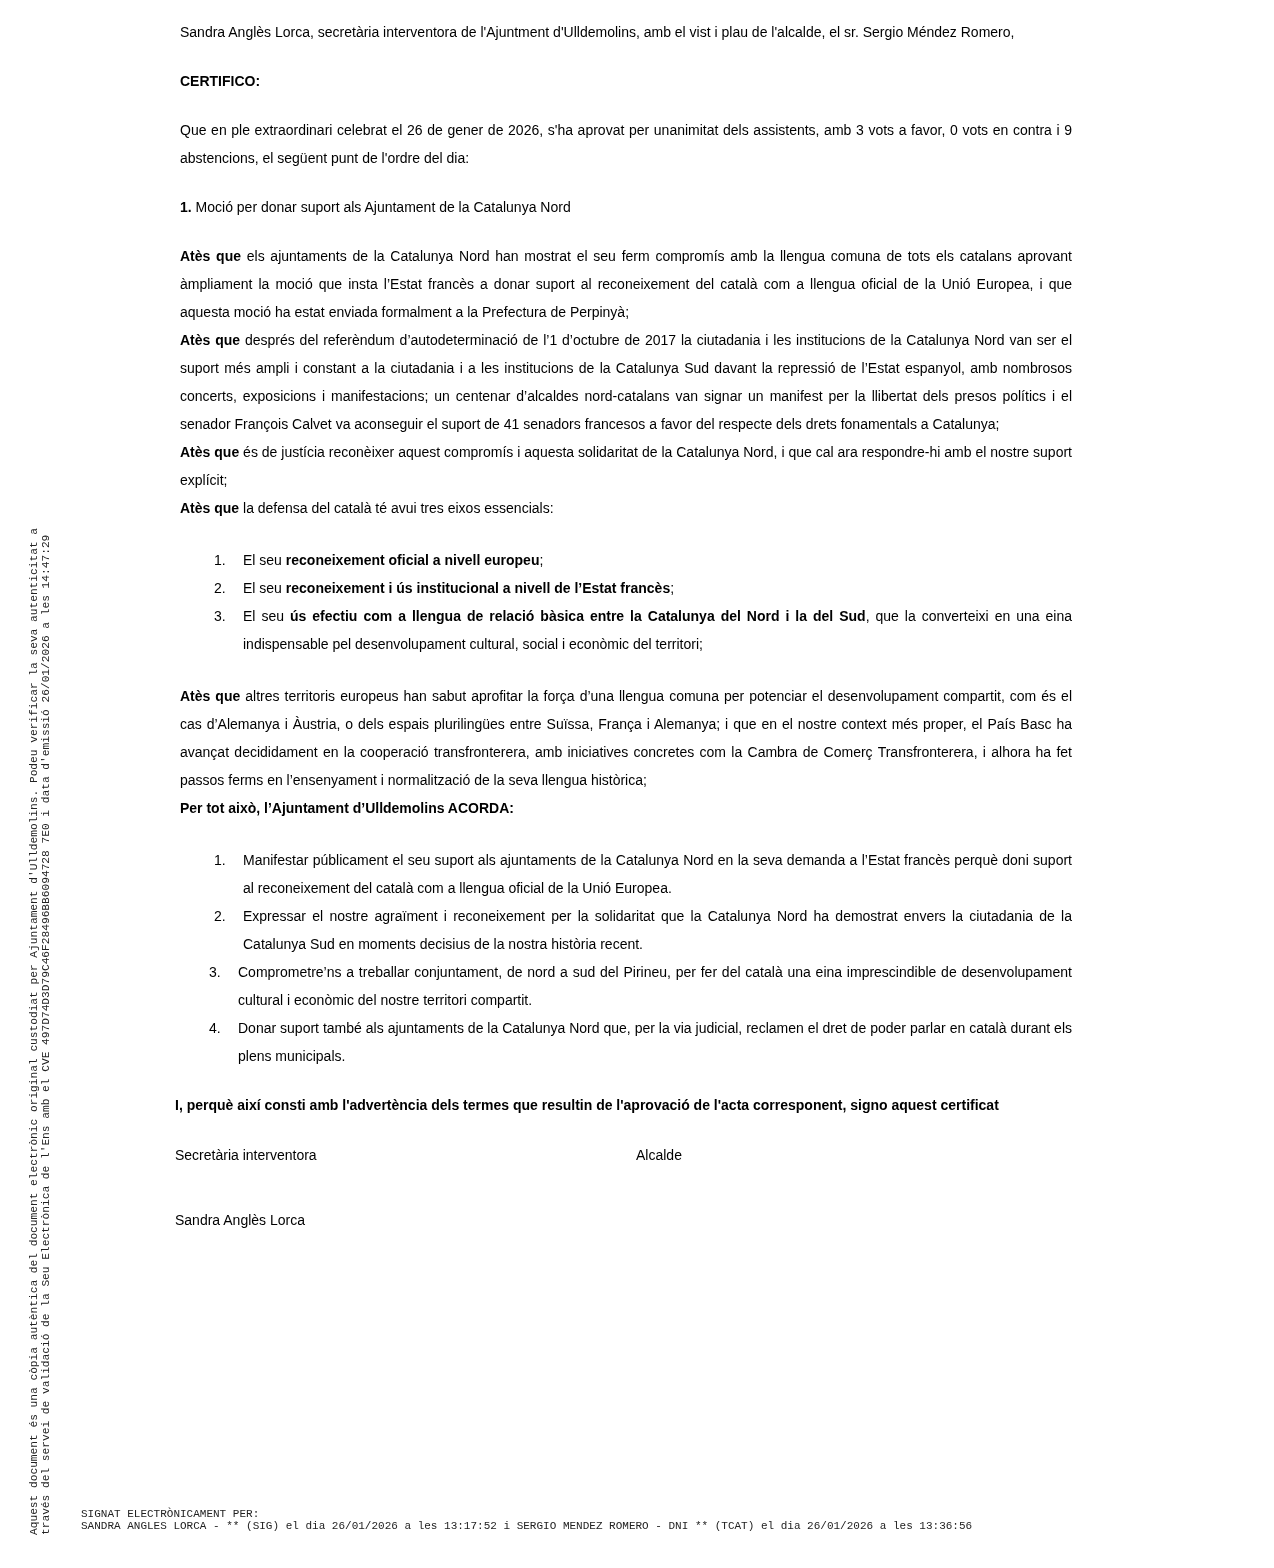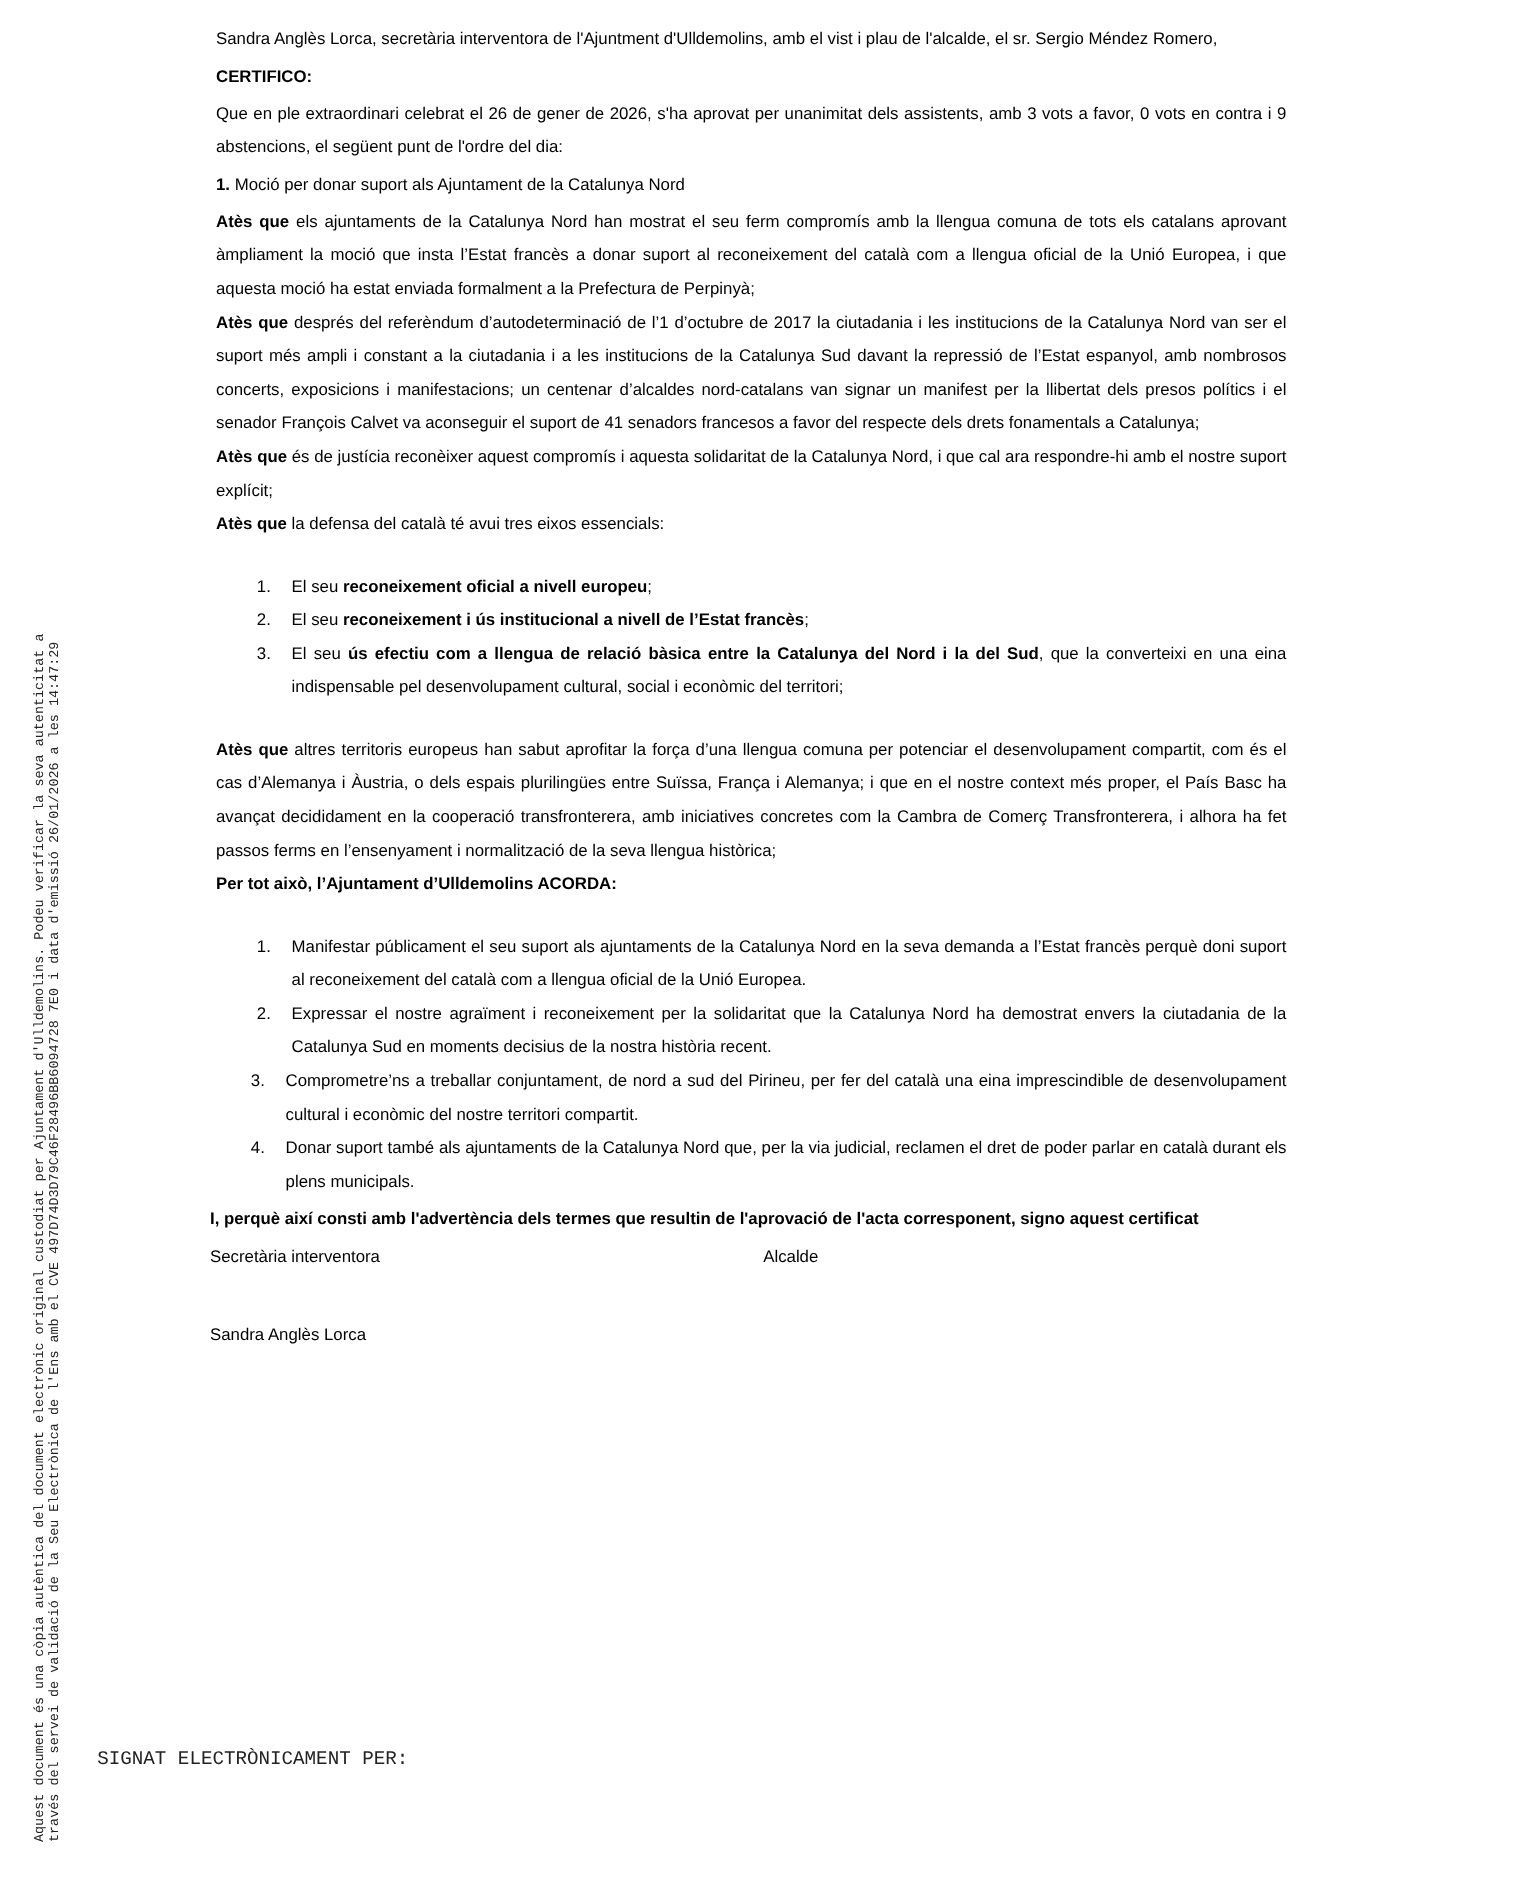--- a/index.html
+++ b/index.html
@@ -1,33 +1,33 @@
 <!DOCTYPE html>
 <html><head>
 <meta charset="utf-8">
 <style>
   html, body { margin: 0; padding: 0; background: #ffffff; }
   body { width: 1274px; height: 1568px; position: relative; overflow: hidden;
          font-family: "Liberation Sans", sans-serif; color: #000; }
   .page { position: absolute; left: 180px; top: 18px; width: 892px; font-size: 14px; line-height: 28px; }
   p { margin: 0; text-align: justify; }
-  .gap { margin-top: 3px; }
+  .gap { margin-top: 21px; }
   .gap-lg { margin-top: 24px; }
   b { font-weight: bold; }
   ol { margin: 0; padding: 0; list-style: none; }
   ol li { position: relative; padding-left: 63px; text-align: justify; }
   ol li .num { position: absolute; left: 34px; top: 0; }
   ol.b2 li { padding-left: 58px; }
   ol.b2 li .num { left: 29px; }
   .closing { margin-left: -5px; width: 897px; font-weight: bold; line-height: 29px; }
   .sig-grid { margin-left: -5px; display: grid; grid-template-columns: 424px 400px; line-height: 28px; gap: 37px; }
   .margin-note { position: absolute; left: 28px; top: 1535px; transform-origin: 0 0; transform: rotate(-90deg);
                  font-family: "Liberation Mono", monospace; font-size: 11.2px; line-height: 12px; white-space: nowrap; color: #222; }
-  .footer { position: absolute; left: 81px; top: 1460px; font-family: "Liberation Mono", monospace;
-            font-size: 16px; line-height: 12px; white-space: pre; color: #222; }
+  .footer { position: absolute; left: 81px; top: 1508px; font-family: "Liberation Mono", monospace;
+            font-size: 11px; line-height: 12px; white-space: pre; color: #222; }
 </style>
 </head>
 <body>
 
 <div class="margin-note">
   <div>Aquest document és una còpia autèntica del document electrònic original custodiat per Ajuntament d'Ulldemolins. Podeu verificar la seva autenticitat a</div>
   <div>través del servei de validació de la Seu Electrònica de l'Ens amb el CVE 497D74D3D79C46F28496BB6094728 7E0 i data d'emissió 26/01/2026 a les 14:47:29</div>
 </div>
 
 <div class="page">
@@ -67,13 +67,13 @@
 
   <p class="gap closing">I, perquè així consti amb l'advertència dels termes que resultin de l'aprovació de l'acta corresponent, signo aquest certificat</p>
 
   <div class="sig-grid gap">
     <div>Secretària interventora</div>
     <div>Alcalde</div>
     <div>Sandra Anglès Lorca</div>
   </div>
 </div>
 
-<div class="footer"><div>SIGNAT ELECTRÒNICAMENT PER:</div></div>
+<div class="footer"><div>SIGNAT ELECTRÒNICAMENT PER:</div><div>SANDRA ANGLES LORCA - ** (SIG) el dia 26/01/2026 a les 13:17:52 i SERGIO MENDEZ ROMERO - DNI ** (TCAT) el dia 26/01/2026 a les 13:36:56</div></div>
 
 </body></html>

